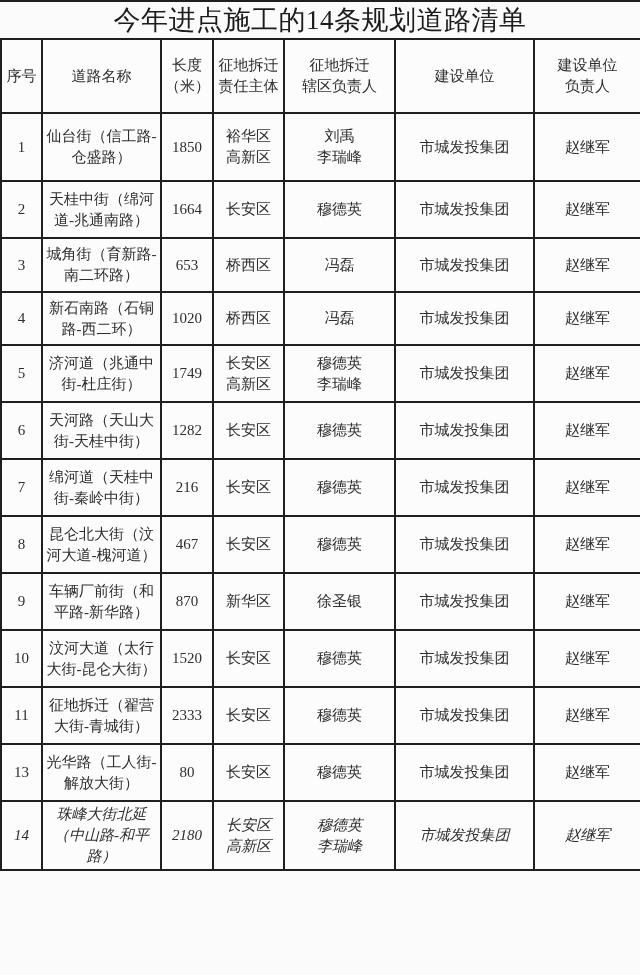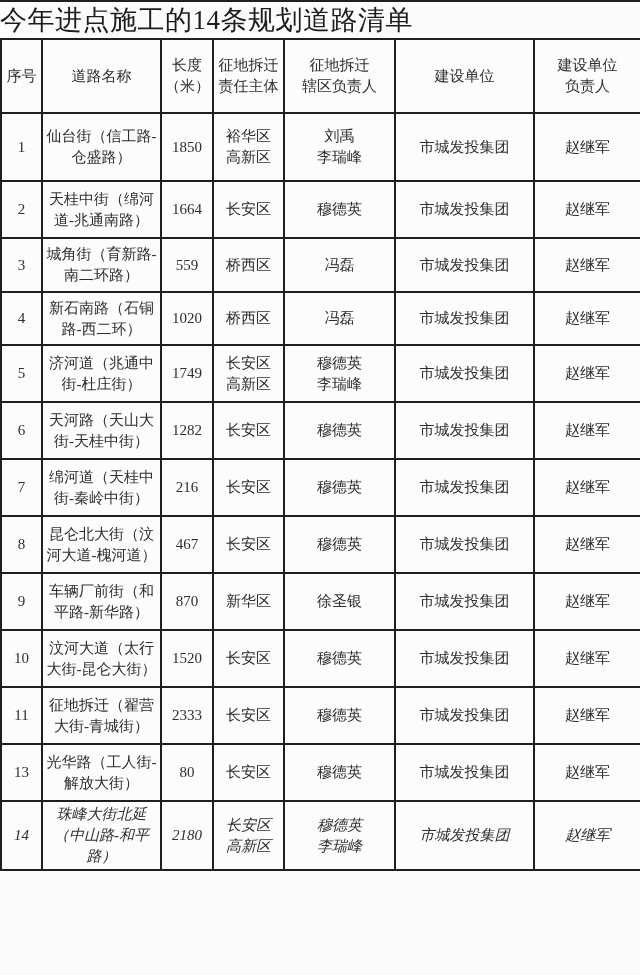--- a/index.html
+++ b/index.html
@@ -18,20 +18,21 @@
     box-sizing: border-box;
   }
   .top-rule {
     width: 640px;
     height: 0;
     border-top: 2px solid #1f1f1f;
   }
   .doc-title {
     height: 36px;
     line-height: 36px;
+    text-align: center;
     font-size: 27px;
     color: #1c1c1c;
     white-space: nowrap;
     letter-spacing: 0.5px;
   }
   table.roads {
     width: 640px;
     table-layout: fixed;
     border-collapse: collapse;
     background: #fcfcfc;
@@ -113,21 +114,21 @@
           <td>天桂中街（绵河道-兆通南路）</td>
           <td>1664</td>
           <td>长安区</td>
           <td>穆德英</td>
           <td>市城发投集团</td>
           <td>赵继军</td>
         </tr>
         <tr>
           <td>3</td>
           <td>城角街（育新路-南二环路）</td>
-          <td>559</td>
+          <td>653</td>
           <td>桥西区</td>
           <td>冯磊</td>
           <td>市城发投集团</td>
           <td>赵继军</td>
         </tr>
         <tr>
           <td>4</td>
           <td>新石南路（石铜路-西二环）</td>
           <td>1020</td>
           <td>桥西区</td>

